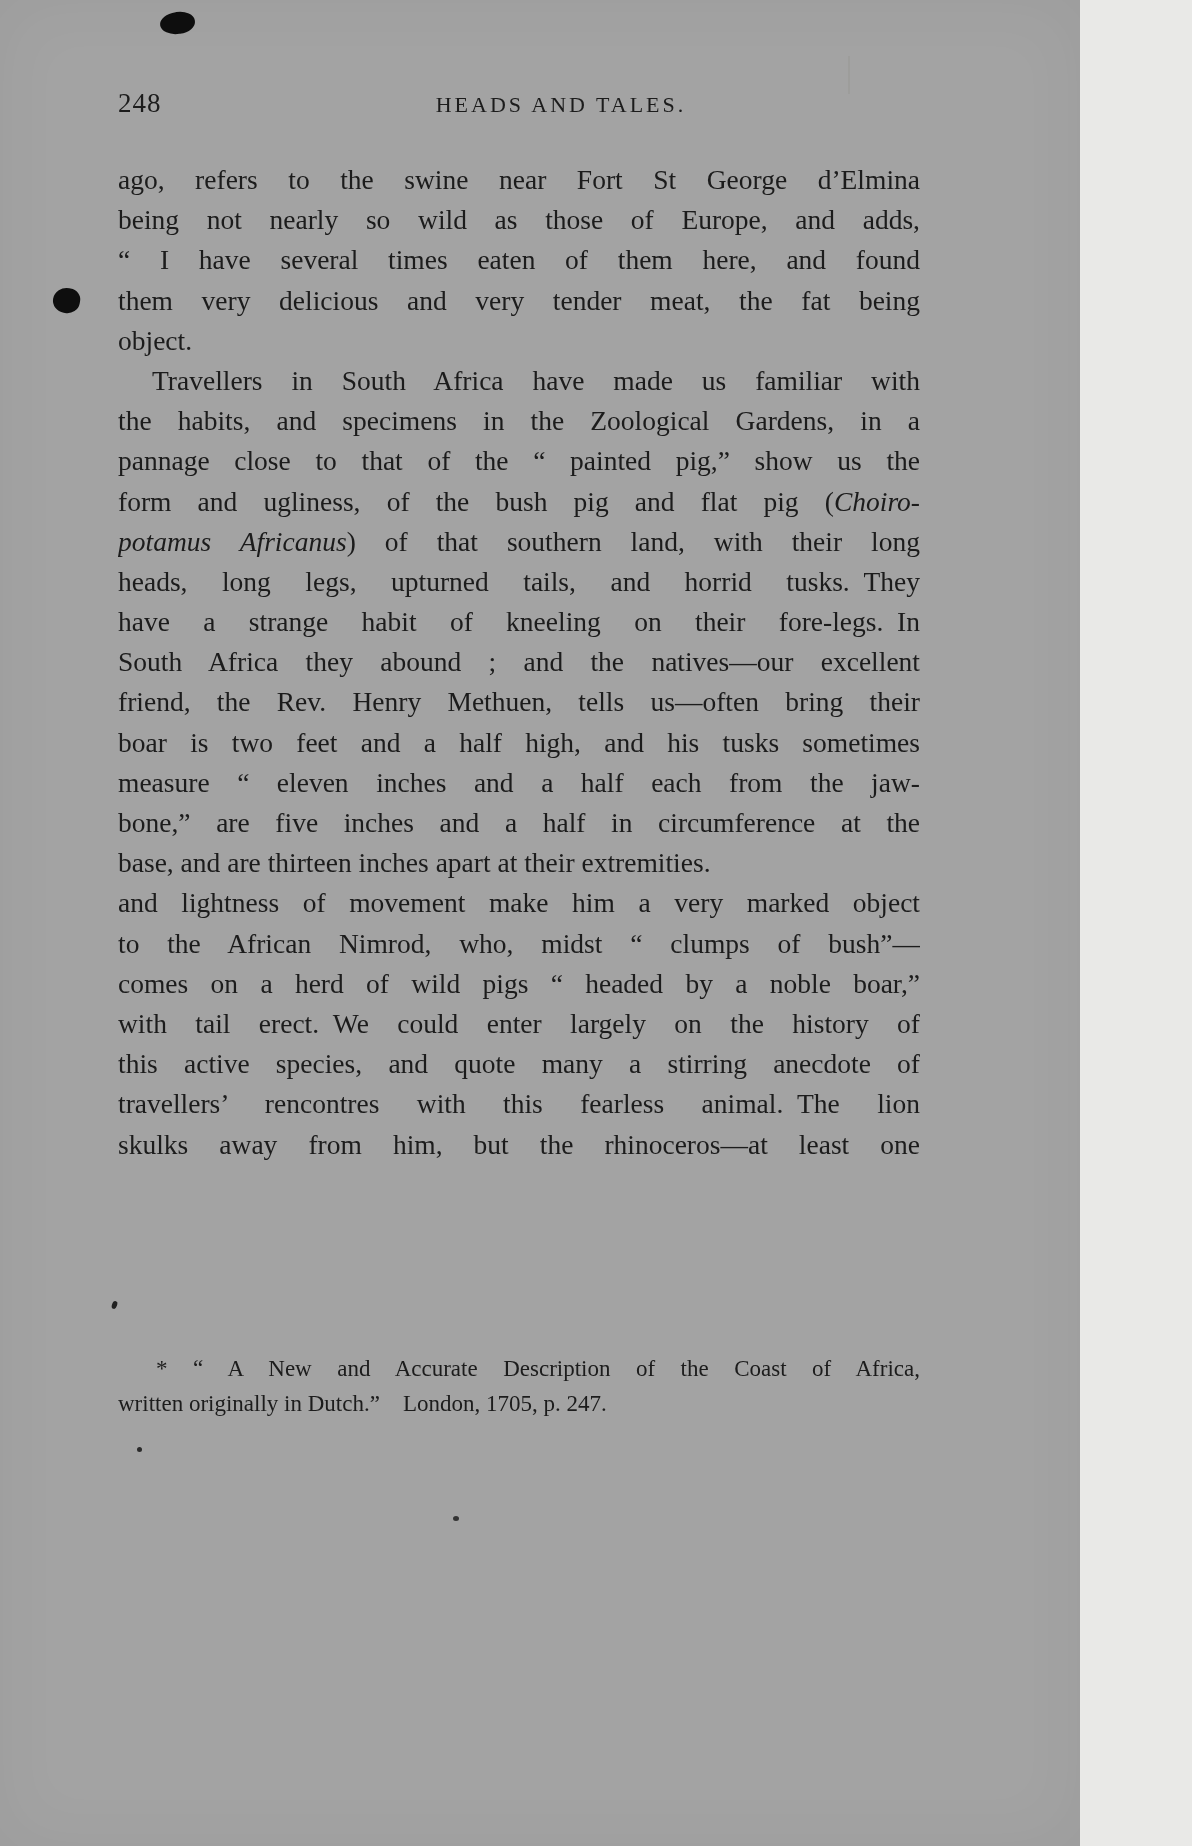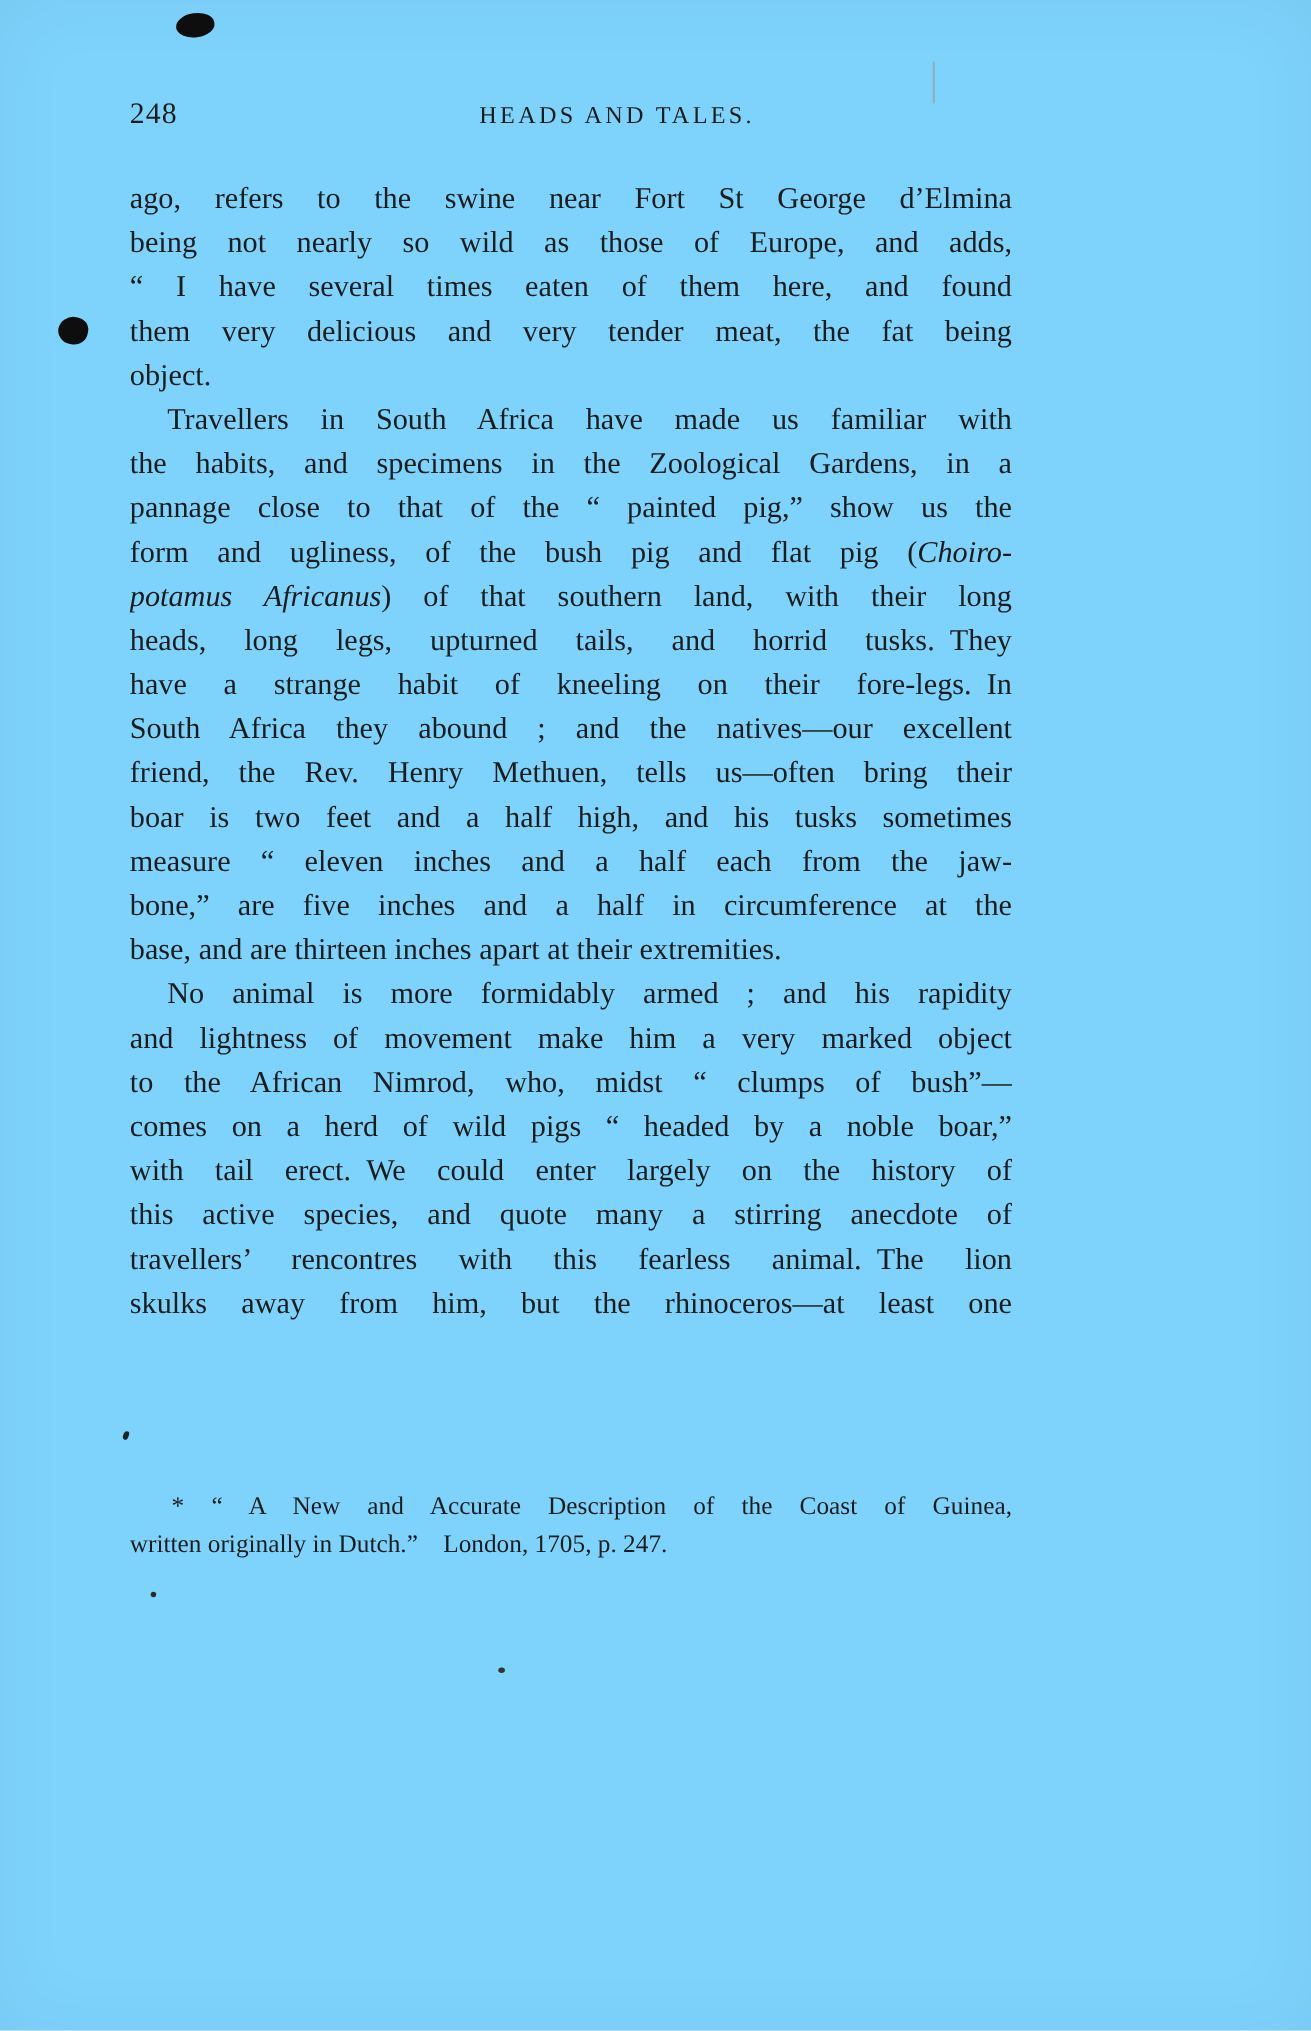--- a/index.html
+++ b/index.html
@@ -1,21 +1,21 @@
 <!DOCTYPE html>
 <html><head>
 <meta charset="utf-8">
 <style>
   * { margin: 0; padding: 0; box-sizing: border-box; }
   html, body { background: #e9e9e7; }
   .page {
     position: relative;
-    width: 1192px;
+    width: 1080px;
     height: 1846px;
-    background: #7dd3fc;
+    background: #a3a3a3;
     box-shadow: inset 0 0 70px rgba(0,0,0,0.045);
     font-family: "Liberation Serif", "DejaVu Serif", serif;
     color: #1c1c1c;
     overflow: hidden;
   }
   .header { position: absolute; top: 88px; left: 118px; width: 802px; height: 36px; }
   .page-number { position: absolute; left: 0; top: 0; font-size: 27px; letter-spacing: 1px; }
   .running-title {
     position: absolute; left: calc(50% + 42px); transform: translateX(-50%);
     top: 4px; font-size: 22px; letter-spacing: 3px; white-space: nowrap;
@@ -72,29 +72,28 @@
         <div class="line just"><span>heads, long legs, upturned tails, and horrid tusks. They</span></div>
         <div class="line just"><span>have a strange habit of kneeling on their fore-legs. In</span></div>
         <div class="line just"><span>South Africa they abound ; and the natives—our excellent</span></div>
         <div class="line just"><span>friend, the Rev. Henry Methuen, tells us—often bring their</span></div>
         <div class="line just"><span>boar is two feet and a half high, and his tusks sometimes</span></div>
         <div class="line just"><span>measure “ eleven inches and a half each from the jaw-</span></div>
         <div class="line just"><span>bone,” are five inches and a half in circumference at the</span></div>
         <div class="line"><span>base, and are thirteen inches apart at their extremities.</span></div>
       </div>
       <div class="paragraph">
-        <div class="line just indent"><span>No animal is more formidably armed ; and his rapidity</span></div>
         <div class="line just"><span>and lightness of movement make him a very marked object</span></div>
         <div class="line just"><span>to the African Nimrod, who, midst “ clumps of bush”—</span></div>
         <div class="line just"><span>comes on a herd of wild pigs “ headed by a noble boar,”</span></div>
         <div class="line just"><span>with tail erect. We could enter largely on the history of</span></div>
         <div class="line just"><span>this active species, and quote many a stirring anecdote of</span></div>
         <div class="line just"><span>travellers’ rencontres with this fearless animal. The lion</span></div>
         <div class="line just"><span>skulks away from him, but the rhinoceros—at least one</span></div>
       </div>
     </div>
 
   <div class="footnote">
-      <div class="line just indent"><span>* “ A New and Accurate Description of the Coast of Guinea,</span></div>
+      <div class="line just indent"><span>* “ A New and Accurate Description of the Coast of Africa,</span></div>
       <div class="line"><span>written originally in Dutch.” London, 1705, p. 247.</span></div>
     </div>
 
 </div>
 
 </body></html>

